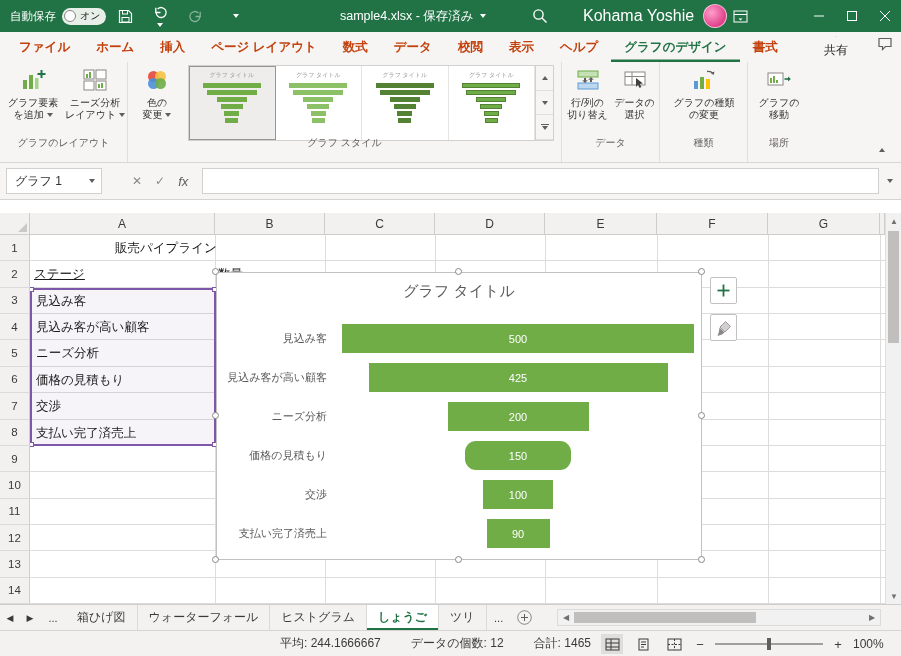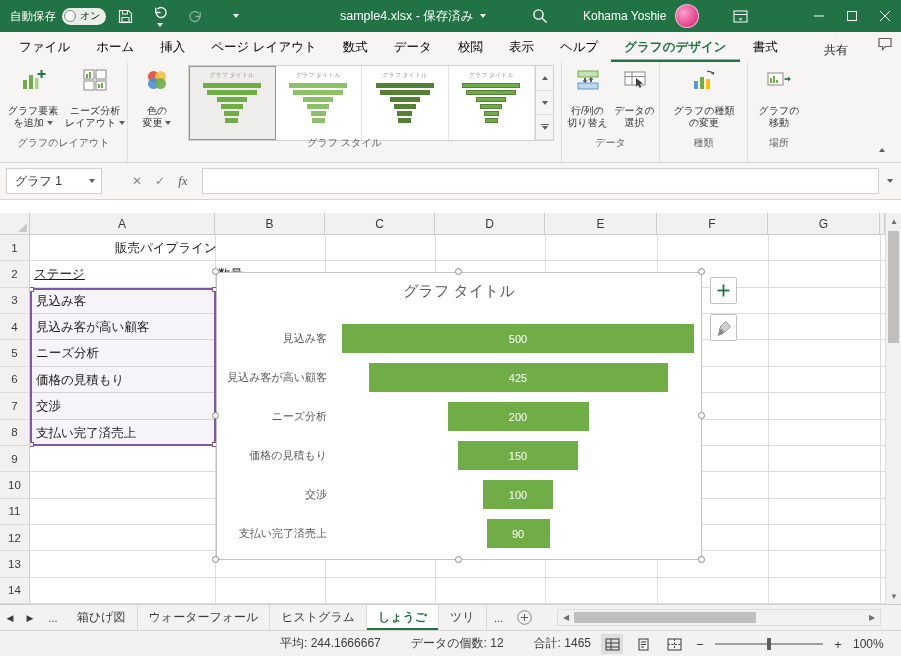--- a/index.html
+++ b/index.html
@@ -11,61 +11,61 @@
   .caret-up{border-top:none;border-bottom:4px solid currentColor;}
 
   
   .titlebar{position:absolute;top:0;left:0;right:0;height:32px;background:#217346;color:#fff;}
   .autosave{position:absolute;left:10px;top:0;height:32px;display:flex;align-items:center;gap:6px;font-size:11.5px;}
   .pill{display:flex;align-items:center;background:#e8efe9;border-radius:9px;height:17px;padding:2px 6px 2px 2px;gap:4px;}
   .knob{width:12px;height:12px;border-radius:50%;background:#fff;border:1px solid #8a8886;}
   .pill-text{color:#1b1a19;font-size:10px;line-height:10px;}
   .tb-btn{position:absolute;top:0;height:32px;display:flex;align-items:center;justify-content:center;gap:3px;color:#fff;}
   .doc-title{position:absolute;left:340px;top:0;height:32px;display:flex;align-items:center;gap:6px;font-size:12.5px;color:#fff;}
-  .user-chip{position:absolute;left:583px;top:0;height:32px;display:flex;align-items:center;gap:9px;font-size:12px;}
+  .user-chip{position:absolute;left:583px;top:0;height:32px;display:flex;align-items:center;gap:9px;font-size:16px;}
   .avatar{width:24px;height:24px;border-radius:50%;background:radial-gradient(circle at 35% 35%,#ff9ecb,#e0408a 70%);border:1px solid rgba(255,255,255,.6);}
   .winctrls{position:absolute;right:0;top:0;height:32px;display:flex;}
   .winbtn{width:33px;height:32px;display:flex;align-items:center;justify-content:center;}
 
   
   .tabsrow{position:absolute;top:32px;left:0;right:0;height:30px;background:#f7f5f4;display:flex;align-items:stretch;padding-left:6px;}
-  .rtab{padding:0 13px;display:flex;align-items:center;font-size:12.5px;color:#000000;}
+  .rtab{padding:0 13px;display:flex;align-items:center;font-size:12.5px;color:#c2410c;font-weight:bold;}
   .rtab.active{color:#217346;font-weight:bold;box-shadow:inset 0 -2.5px 0 #217346;}
   .share-btn{position:absolute;right:44px;top:4px;height:23px;display:flex;align-items:center;gap:5px;padding:0 9px;font-size:12px;color:#252423;}
   .comment-btn{position:absolute;right:8px;top:4px;height:23px;display:flex;align-items:center;}
 
   
   .ribbon{position:absolute;top:62px;left:0;right:0;height:101px;background:#f7f5f4;border-bottom:1px solid #d8d6d4;}
   .rgroup{position:absolute;top:0;bottom:0;border-right:1px solid #e1dfdd;}
   .g-layout{left:0;width:128px;}
   .g-styles{left:128px;width:434px;}
   .g-data{left:562px;width:98px;}
   .g-type{left:660px;width:88px;}
   .g-loc{left:748px;width:62px;}
   .grouplabel{position:absolute;bottom:12px;left:0;right:0;text-align:center;font-size:10px;color:#605e5c;white-space:nowrap;}
-  .bigbtn{position:absolute;top:4px;display:flex;flex-direction:column;align-items:center;gap:11px;}
+  .bigbtn{position:absolute;top:4px;display:flex;flex-direction:column;align-items:center;gap:3px;}
   .bigbtn .ic{height:28px;display:flex;align-items:center;}
   .bigbtn .lbl{font-size:10px;line-height:12px;text-align:center;color:#323130;white-space:nowrap;}
   .gallery{position:absolute;left:60px;top:3px;width:348px;height:76px;display:flex;background:#fff;border:1px solid #d2d0ce;}
   .thumb{width:87px;height:74px;border-right:1px solid #e6e4e2;background:#fff;padding-top:2px;}
   .thumb.selected{background:#efedeb;outline:1px solid #979593;outline-offset:-1px;}
   .mini-title{font-size:6px;color:#9a9a9a;text-align:center;margin:3px 0 3px;white-space:nowrap;overflow:hidden;}
   .mini-bars{display:flex;flex-direction:column;align-items:center;gap:2px;}
   .mini-bars div{height:5px;background:#70AD47;}
   .gscroll{position:absolute;left:408px;top:3px;width:18px;height:76px;display:flex;flex-direction:column;border:1px solid #d2d0ce;border-left:none;background:#f7f5f4;color:#605e5c;}
   .gscroll>div{flex:1;display:flex;align-items:center;justify-content:center;border-bottom:1px solid #e1dfdd;flex-direction:column;gap:1px;}
   .more-line{width:8px;height:1.5px;background:#605e5c;}
   .collapse-ribbon{position:absolute;right:10px;bottom:4px;width:18px;height:16px;display:flex;align-items:center;justify-content:center;color:#605e5c;}
 
   
   .formulabar{position:absolute;top:163px;left:0;right:0;height:37px;background:#f7f5f4;border-bottom:1px solid #d6d4d2;display:flex;align-items:center;}
   .namebox{width:96px;height:26px;background:#fff;border:1px solid #d2d0ce;margin-left:6px;display:flex;align-items:center;padding:0 8px;position:relative;font-size:12px;color:#323130;}
   .namebox .caret{position:absolute;right:6px;color:#605e5c;}
   .fbtns{display:flex;align-items:center;gap:13px;margin:0 14px 0 30px;color:#8a8886;font-size:12px;}
-  .fx{font-style:italic;font-family:Liberation Serif, serif;color:#605e5c;font-size:13px;}
+  .fx{font-style:italic;font-family:Liberation Sans, sans-serif;color:#605e5c;font-size:13px;}
   .formula-input{flex:1;height:26px;background:#fff;border:1px solid #d2d0ce;}
   .fexpand{width:22px;height:26px;display:flex;align-items:center;justify-content:center;color:#605e5c;}
 
   
   .corner{position:absolute;left:0;top:213px;width:30px;height:22px;background:#f2f1f0;border-right:1px solid #cfcdcb;border-bottom:1px solid #cfcdcb;}
   .corner::after{content:"";position:absolute;right:2px;bottom:2px;border-left:9px solid transparent;border-bottom:9px solid #cbc9c7;}
   .colheaders{position:absolute;left:30px;top:213px;height:22px;display:flex;}
   .colheader{background:#f2f1f0;border-right:1px solid #cfcdcb;border-bottom:1px solid #cfcdcb;display:flex;align-items:center;justify-content:center;font-size:12px;color:#3b3a39;}
   .rowheaders{position:absolute;left:0;top:235px;width:30px;height:369px;display:flex;flex-direction:column;}
   .rowheader{flex:1;background:#f2f1f0;border-right:1px solid #cfcdcb;border-bottom:1px solid #dcdad8;display:flex;align-items:center;justify-content:center;font-size:11.5px;color:#3b3a39;}
@@ -495,21 +495,21 @@
         </div>
         <div class="funnel-row">
           <div class="funnel-label">ニーズ分析</div>
           <div class="funnel-bar-area">
             <div class="funnel-bar" style="width: 141px; background: rgb(112, 173, 71);">200</div>
           </div>
         </div>
         <div class="funnel-row">
           <div class="funnel-label">価格の見積もり</div>
           <div class="funnel-bar-area">
-            <div class="funnel-bar" style="width: 120px; background: rgb(112, 173, 71);">150</div>
+            <div class="funnel-bar" style="width: 106px; background: rgb(112, 173, 71); border-radius: 11px;">150</div>
           </div>
         </div>
         <div class="funnel-row">
           <div class="funnel-label">交渉</div>
           <div class="funnel-bar-area">
             <div class="funnel-bar" style="width: 70px; background: rgb(112, 173, 71);">100</div>
           </div>
         </div>
         <div class="funnel-row">
           <div class="funnel-label">支払い完了済売上</div>

